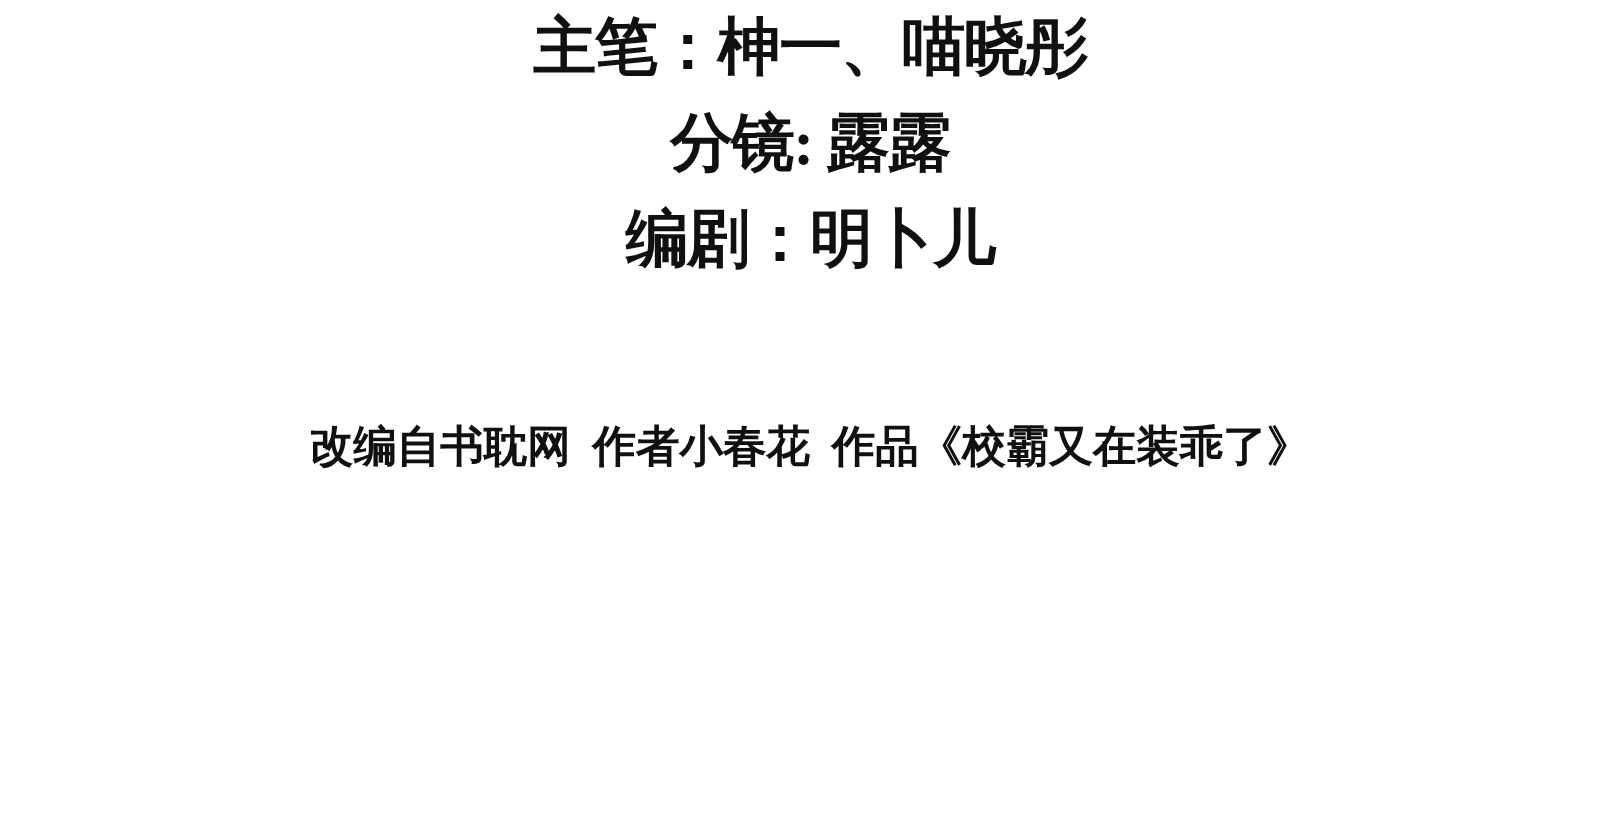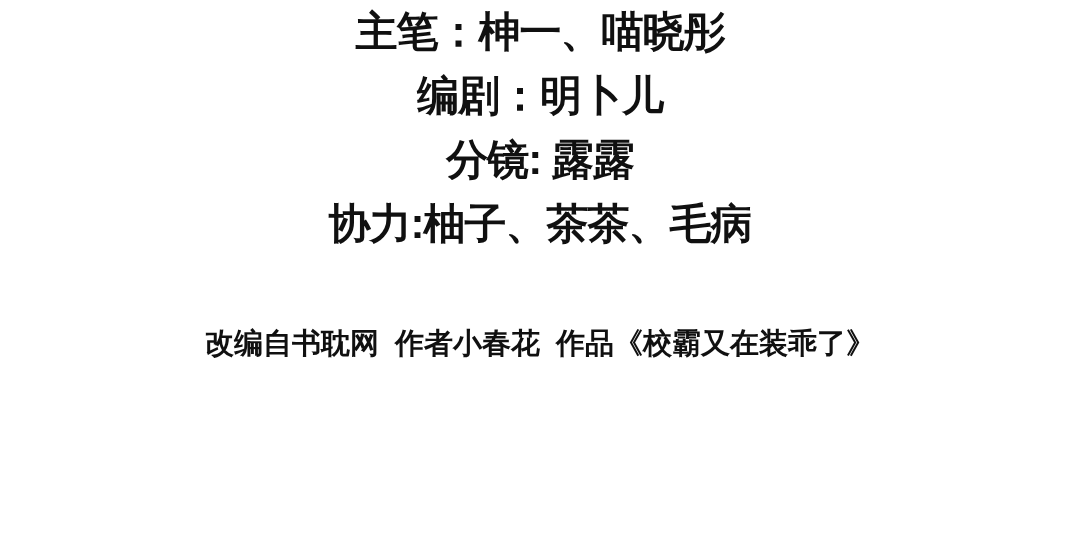--- a/index.html
+++ b/index.html
@@ -18,43 +18,43 @@
     position: absolute;
     inset: 0;
     background: #ffffff;
   }
   .credits {
     position: absolute;
     top: 0;
     left: 0;
     right: 0;
     text-align: center;
+    font-family: Liberation Serif, serif;
   }
   .credit-line {
     font-size: 42px;
     line-height: 64px;
     font-weight: 700;
     color: #101010;
     letter-spacing: -1px;
     white-space: pre;
   }
   .source-line {
-    margin-top: 67px;
+    margin-top: 86px;
     font-size: 29px;
     line-height: 40px;
     font-weight: 700;
     color: #101010;
     letter-spacing: 0px;
     white-space: pre;
   }
 </style>
 </head>
 <body>
 
 <div class="page">
   <div class="credits">
     <div class="credit-line">主笔：柛一、喵晓彤</div>
+    <div class="credit-line">分镜: 露露</div>
     <div class="credit-line">编剧：明卜儿</div>
-    <div class="credit-line">分镜: 露露</div>
-    <div class="credit-line">协力:柚子、茶茶、毛病</div>
     <div class="source-line">改编自书耽网  作者小春花  作品《校霸又在装乖了》</div>
   </div>
 </div>
 
 </body></html>

